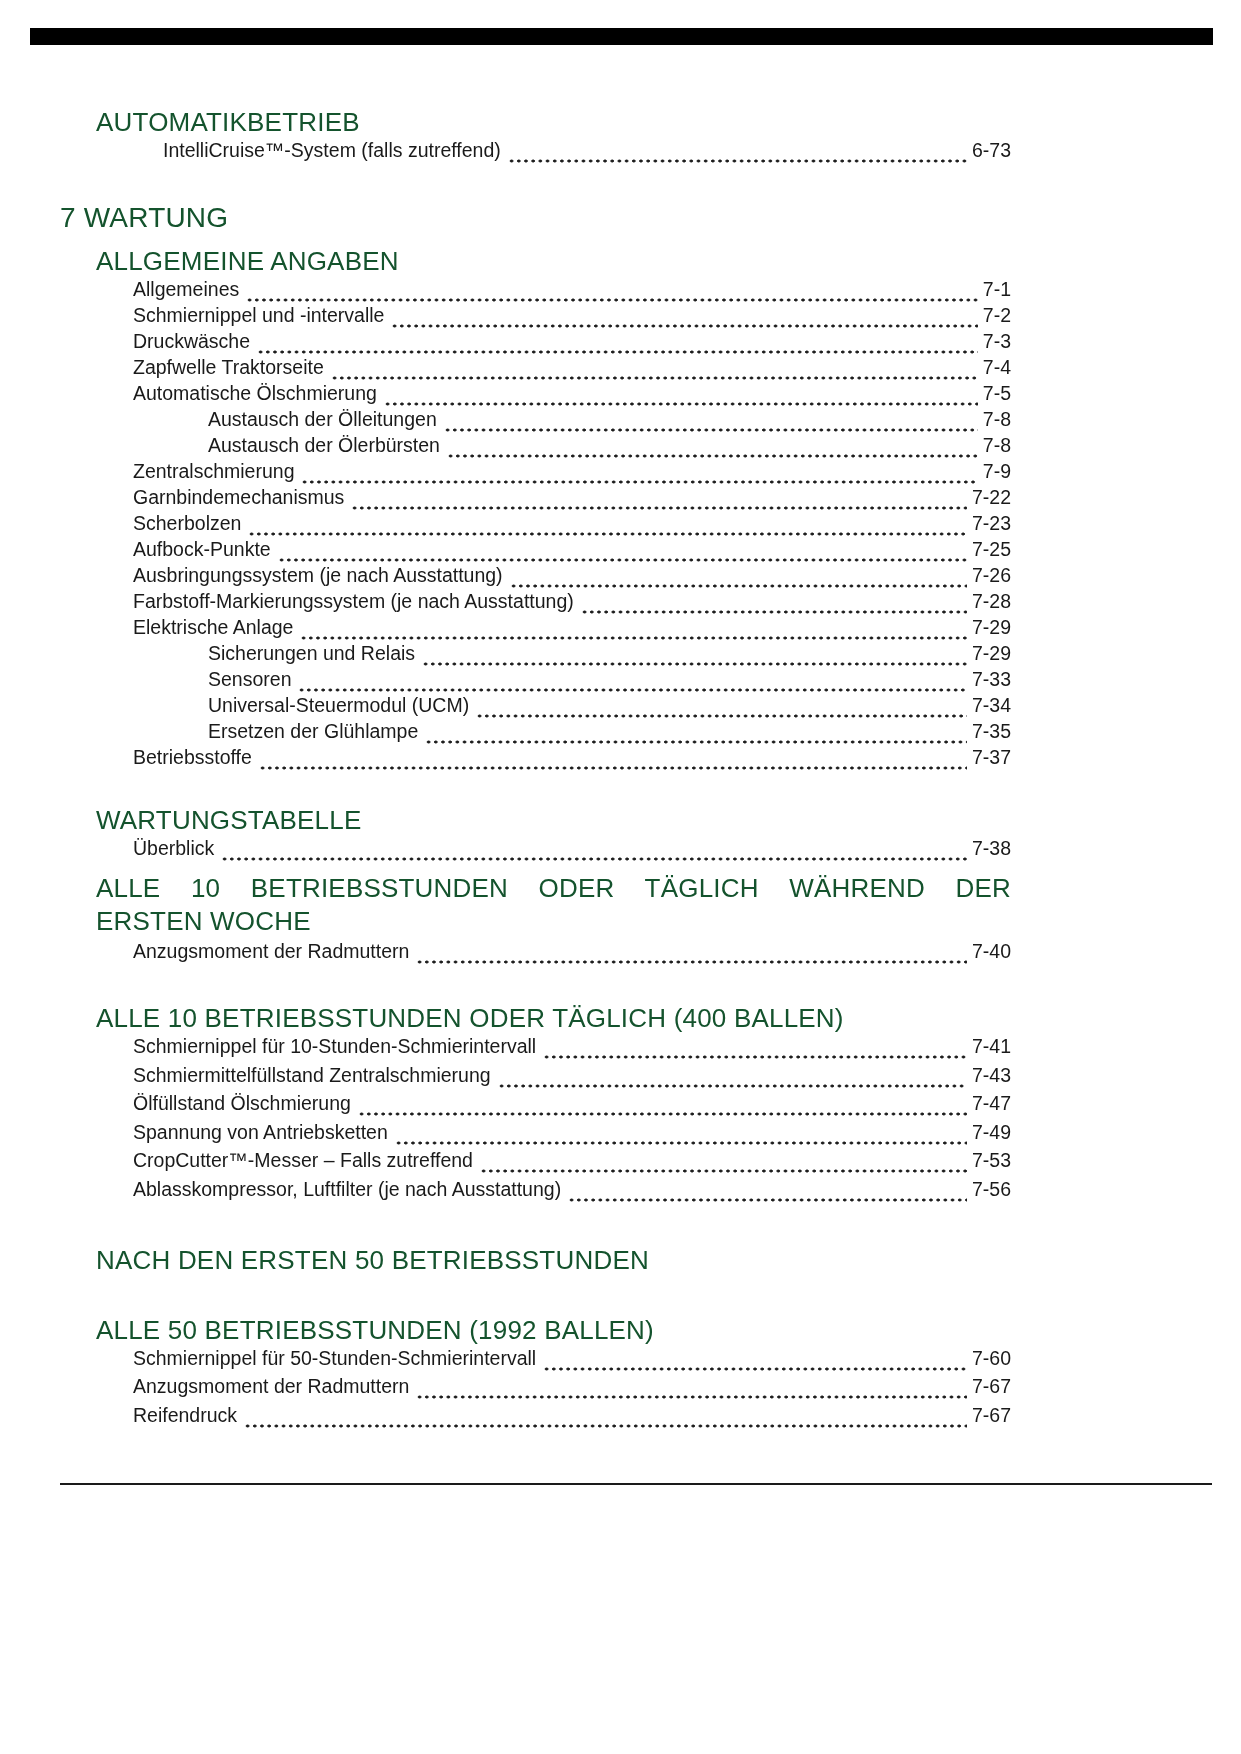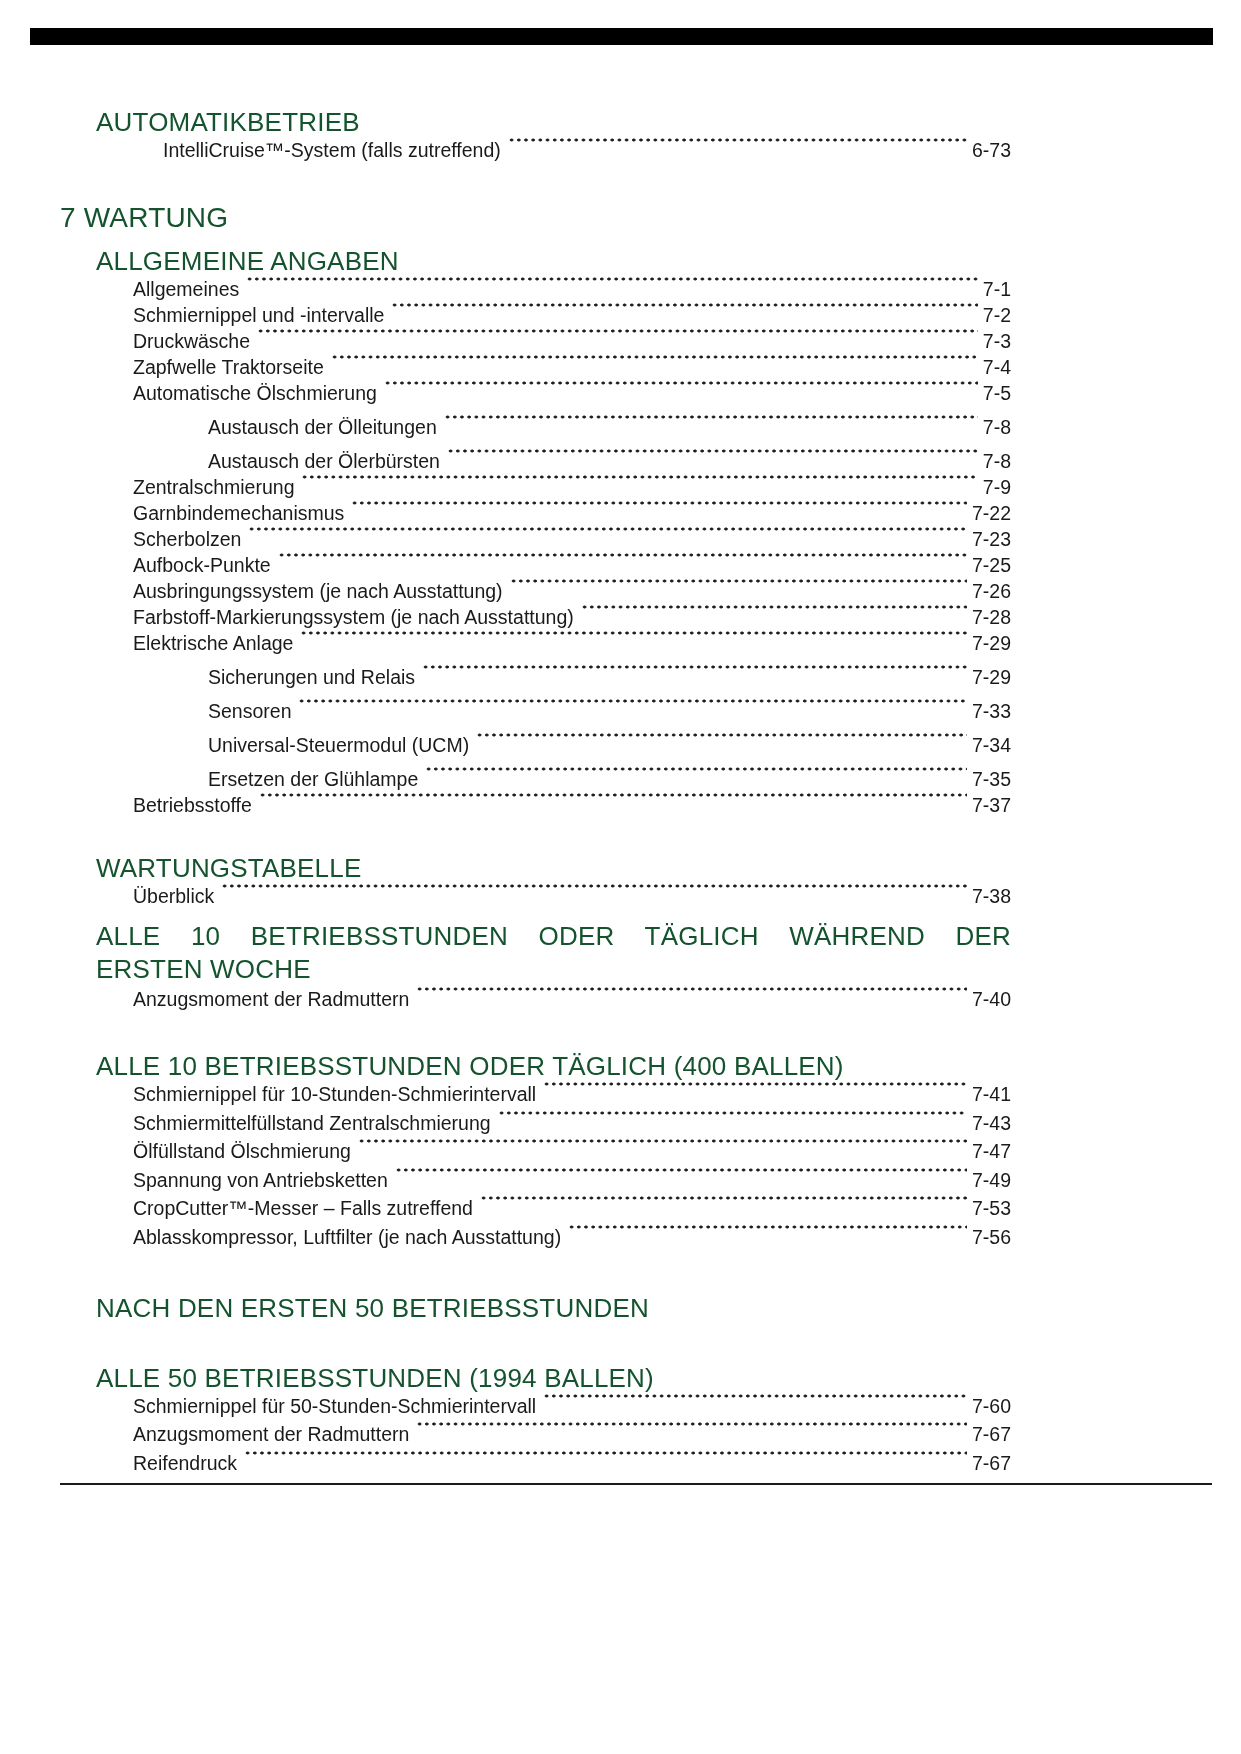--- a/index.html
+++ b/index.html
@@ -59,31 +59,31 @@
   .b-wartungstabelle  { margin-top: 35px; }
   .b-alle10-woche     { margin-top: 11px; }
   .b-alle10-woche .hline { line-height: 33px; }
   .b-alle10-400       { margin-top: 39px; }
   .b-nach50           { margin-top: 43px; }
   .b-alle50-2000      { margin-top: 40px; }
 
   .entries { margin: 0; }
   .toc-entry {
     display: flex;
-    align-items: flex-start;
+    align-items: flex-end;
     height: 26px;
     font-size: 19.5px;
     line-height: 26px;
   }
   .b-alle10-400 .toc-entry,
   .b-alle50-2000 .toc-entry { margin-bottom: 2.5px; }
 
   .lvl-1  { padding-left: 37px; }
   .lvl-1b { padding-left: 67px; }
-  .lvl-2  { padding-left: 112px; margin-top: 8px; }
+  .lvl-2  { padding-left: 112px; }
 
   .toc-label { white-space: nowrap; }
   .leader {
     flex: 1;
     min-width: 14px;
     height: 6px;
     margin: 0 5px -1px 7px;
     background-image: radial-gradient(circle, #1c1c1c 1.4px, transparent 1.7px);
     background-size: 7.2px 6px;
     background-repeat: repeat-x;
@@ -278,21 +278,21 @@
           </div>
         </div>
       </section>
       <section class="block b-nach50">
         <div class="heading">
           <div class="hline">NACH DEN ERSTEN 50 BETRIEBSSTUNDEN</div>
         </div>
       </section>
       <section class="block b-alle50-2000">
         <div class="heading">
-          <div class="hline">ALLE 50 BETRIEBSSTUNDEN (1994 BALLEN)</div>
+          <div class="hline">ALLE 50 BETRIEBSSTUNDEN (1992 BALLEN)</div>
         </div>
         <div class="entries">
           <div class="toc-entry lvl-1">
             <span class="toc-label">Schmiernippel für 50-Stunden-Schmierintervall</span>
             <span class="leader"></span>
             <span class="toc-page">7-60</span>
           </div>
           <div class="toc-entry lvl-1">
             <span class="toc-label">Anzugsmoment der Radmuttern</span>
             <span class="leader"></span>

